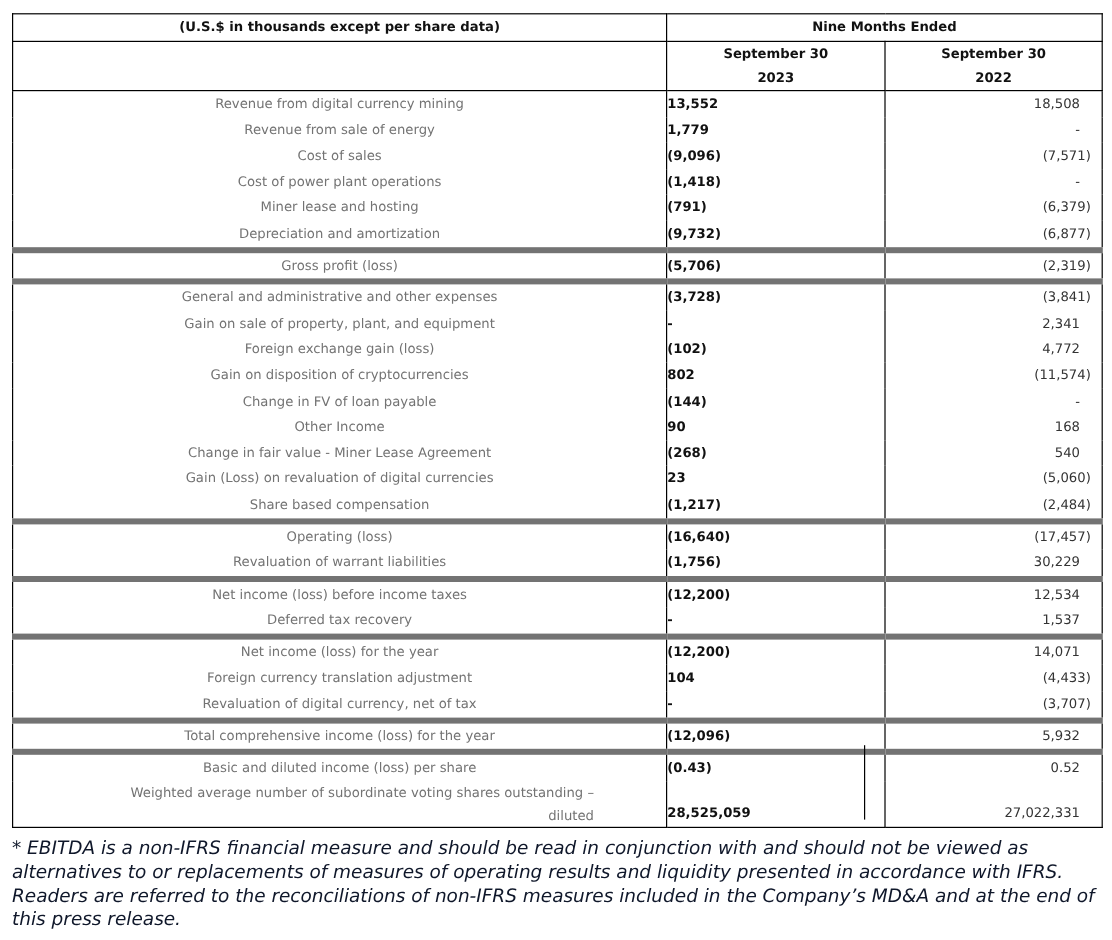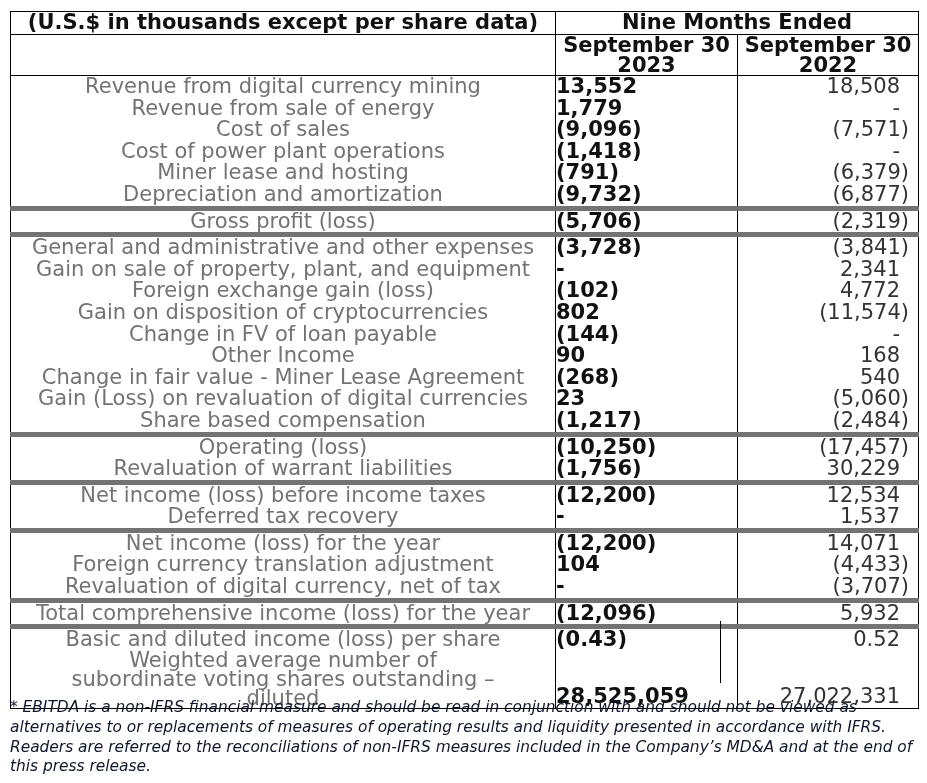--- a/index.html
+++ b/index.html
@@ -1,31 +1,31 @@
 <!DOCTYPE html>
 <html><head>
 <meta charset="utf-8">
 <style>
   html, body { margin:0; padding:0; background:#ffffff; }
   body { width:927px; height:783px; position:relative; overflow:hidden;
          font-family:"DejaVu Sans", sans-serif; color:#222; }
   .tbl { position:absolute; left:10px; top:11px; width:908px;
-         border-collapse:collapse; table-layout:fixed; font-size:21px; }
+         border-collapse:collapse; table-layout:fixed; font-size:11px; }
   .tbl td { border-left:1px solid #000; border-right:1px solid #000; padding:0; line-height:21.6px; height:21.6px; vertical-align:bottom; }
   .tbl col.c1 { width:545px; }
   .tbl col.c2 { width:182px; }
   .tbl col.c3 { width:181px; }
   .hdr td { font-weight:bold; text-align:center; border-top:1px solid #000; border-bottom:1px solid #000; color:#111; }
   .lbl { text-align:center; color:#737373; }
   .v23 { text-align:left; font-weight:bold; padding-right:9px !important; color:#111; }
   .v22 { text-align:right; padding-right:9px !important; color:#333; }
   .v23.np, .v22.np { padding-right:18px !important; }
   .sep td { border-top:5px solid #737373; }
   .last td { border-bottom:1px solid #000; }
-  .wrap { line-height:19px !important; }
+  .wrap { line-height:19px !important;text-align:right; }
   .vline { position:absolute; left:720px; top:621px; width:1px; height:62px; background:#000; }
   .foot { position:absolute; left:10px; top:698px; width:910px; font-style:italic;
           font-size:15.4px; line-height:19.8px; color:#0f172a; }
 </style>
 </head>
 <body>
 
 <table class="tbl">
   <colgroup>
       <col class="c1">
@@ -127,21 +127,21 @@
         <td class="v22">(5,060)</td>
       </tr>
   <tr>
         <td class="lbl">Share based compensation</td>
         <td class="v23">(1,217)</td>
         <td class="v22">(2,484)</td>
       </tr>
 
   <tr class="sep">
         <td class="lbl">Operating (loss)</td>
-        <td class="v23">(10,250)</td>
+        <td class="v23">(16,640)</td>
         <td class="v22">(17,457)</td>
       </tr>
   <tr>
         <td class="lbl">Revaluation of warrant liabilities</td>
         <td class="v23">(1,756)</td>
         <td class="v22 np">30,229</td>
       </tr>
 
   <tr class="sep">
         <td class="lbl">Net income (loss) before income taxes</td>

